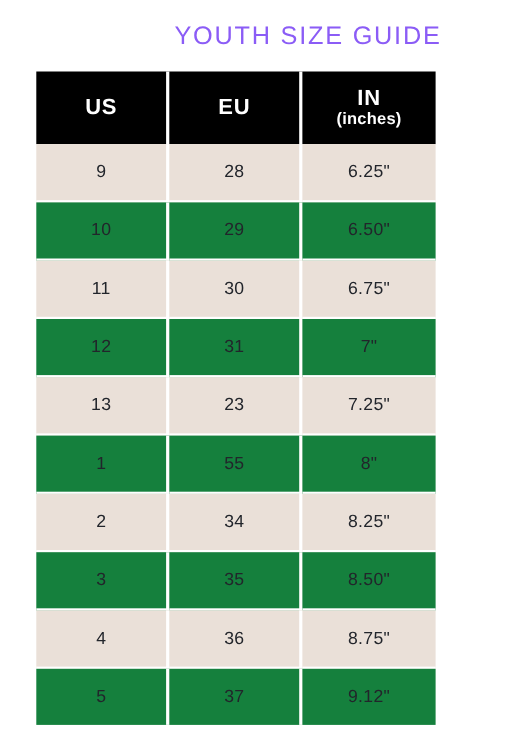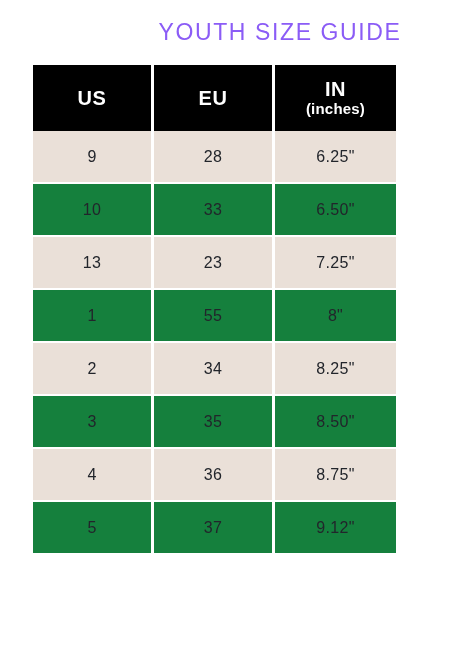--- a/index.html
+++ b/index.html
@@ -133,25 +133,35 @@
     <tbody>
 
       <tr class="row-a">
         <td>9</td>
         <td>28</td>
         <td>6.25"</td>
       </tr>
 
       <tr class="row-b">
         <td>10</td>
-        <td>33</td>
+        <td>29</td>
         <td>6.50"</td>
       </tr>
 
-
+      <tr class="row-a">
+        <td>11</td>
+        <td>30</td>
+        <td>6.75"</td>
+      </tr>
+
+      <tr class="row-b">
+        <td>12</td>
+        <td>31</td>
+        <td>7"</td>
+      </tr>
 
       <tr class="row-a">
         <td>13</td>
         <td>23</td>
         <td>7.25"</td>
       </tr>
 
       <tr class="row-b">
         <td>1</td>
         <td>55</td>

